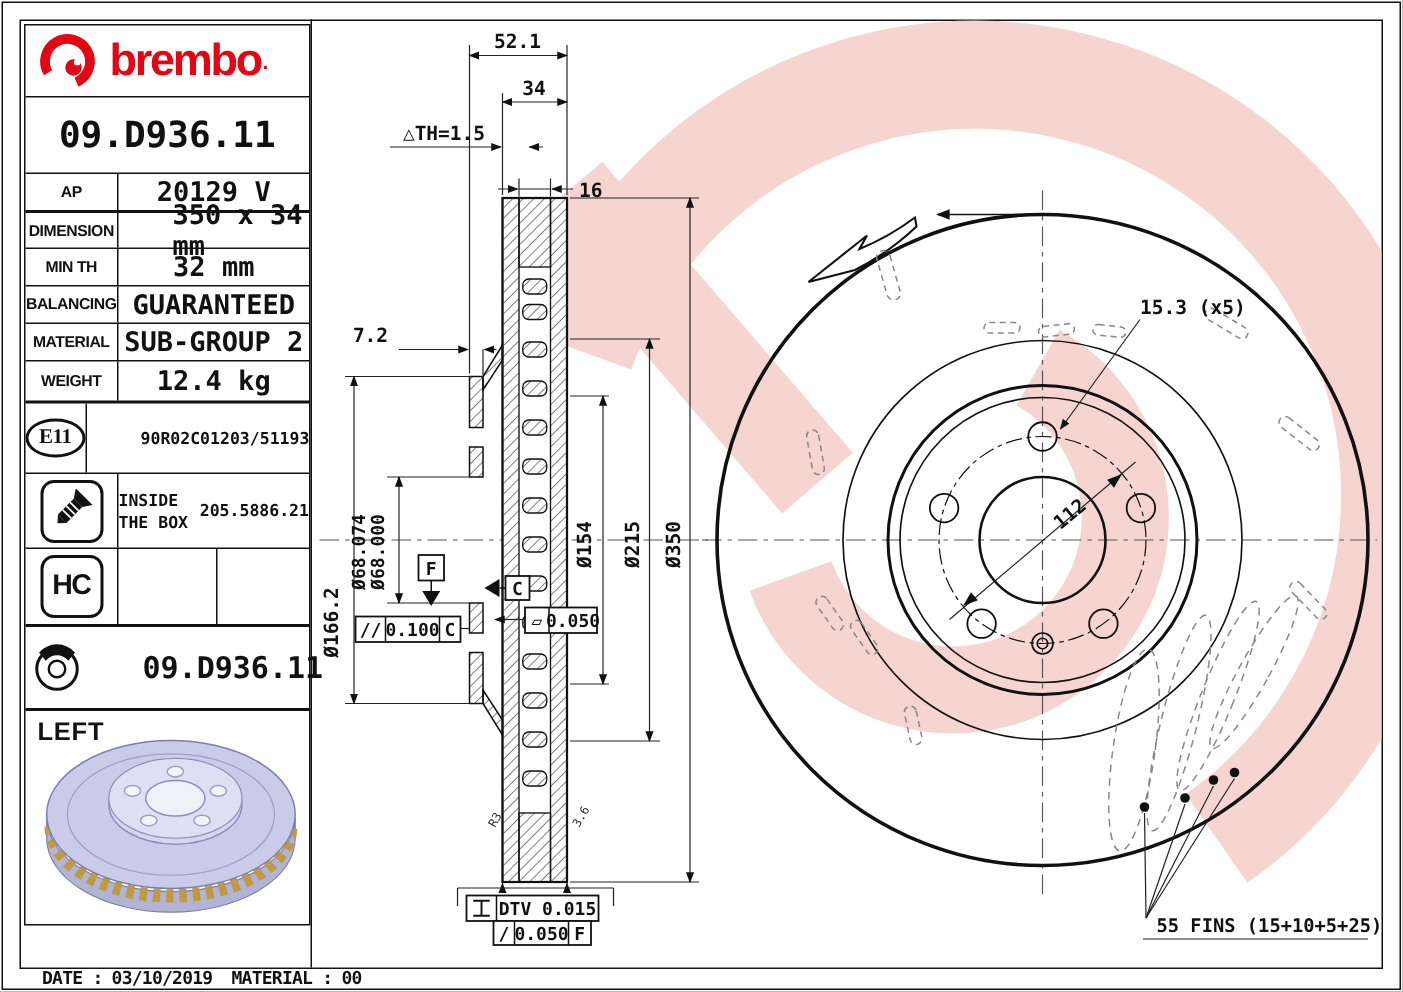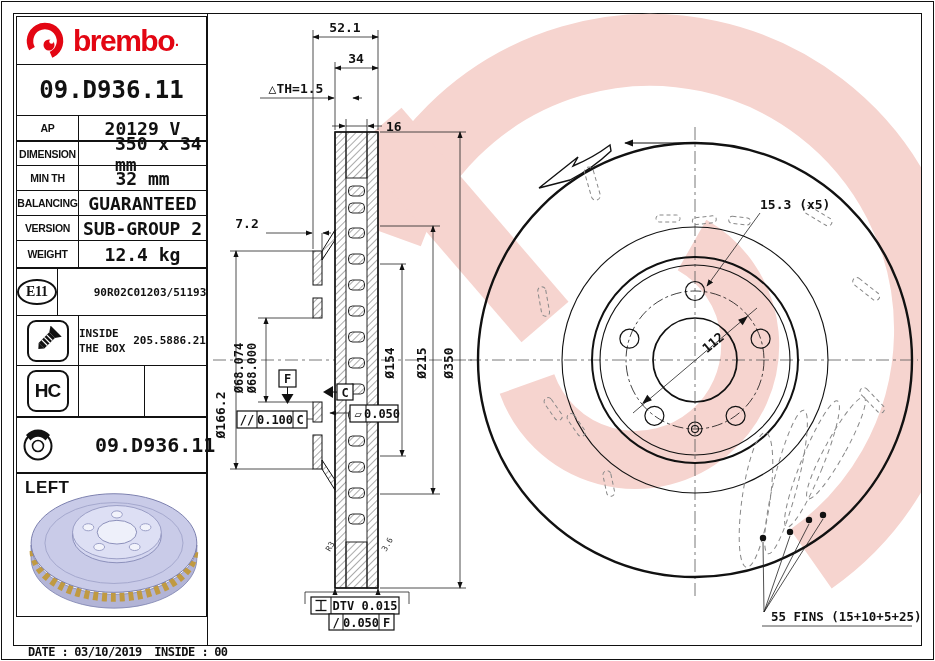--- a/index.html
+++ b/index.html
@@ -71,21 +71,21 @@
     </div>
     <div class="row" style="height:25px">
       <div class="lbl">MIN TH</div>
       <div class="val">32 mm</div>
     </div>
     <div class="row" style="height:25px">
       <div class="lbl">BALANCING</div>
       <div class="val">GUARANTEED</div>
     </div>
     <div class="row" style="height:25px">
-      <div class="lbl">VERSION</div>
+      <div class="lbl">MATERIAL</div>
       <div class="val">SUB-GROUP 2</div>
     </div>
     <div class="row" style="height:27px">
       <div class="lbl">WEIGHT</div>
       <div class="val">12.4 kg</div>
     </div>
 
     <div class="row thick" style="height:48px">
       <div class="lbl">
           <span class="oval">E11</span>
@@ -153,21 +153,21 @@
         <ellipse cx="129" cy="54" rx="5.5" ry="3.6" fill="#f2f3fb" stroke="#9a9ec6"></ellipse>
         <ellipse cx="71" cy="54" rx="5.5" ry="3.6" fill="#f2f3fb" stroke="#9a9ec6"></ellipse>
         <ellipse cx="82" cy="74" rx="5.5" ry="3.6" fill="#f2f3fb" stroke="#9a9ec6"></ellipse>
         <ellipse cx="118" cy="74" rx="5.5" ry="3.6" fill="#f2f3fb" stroke="#9a9ec6"></ellipse>
       </svg>
     </div>
   </div>
 
   <div class="footer">
     <span>DATE :</span><span>03/10/2019</span>
-    <span>INSIDE :</span><span>00</span>
+    <span>MATERIAL :</span><span>00</span>
   </div>
 
   <svg class="drawing" width="713" height="632" viewBox="208 13 713 632">
     <defs>
       <pattern id="hatch" patternUnits="userSpaceOnUse" width="5" height="5" patternTransform="rotate(45)">
         <line x1="0" y1="0" x2="0" y2="5" stroke="#444" stroke-width="0.9"></line>
       </pattern>
       <marker id="ar" viewBox="0 0 10 10" refX="9" refY="5" markerWidth="9" markerHeight="9" orient="auto-start-reverse">
         <path d="M0,1.2 L10,5 L0,8.8 Z" fill="#111"></path>
       </marker>

